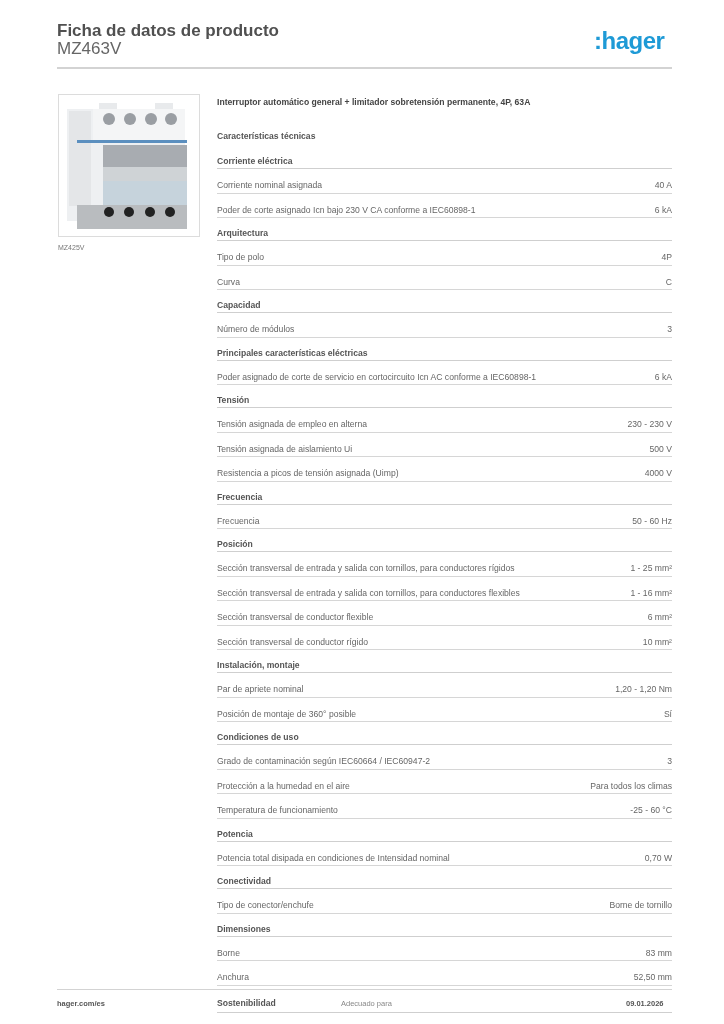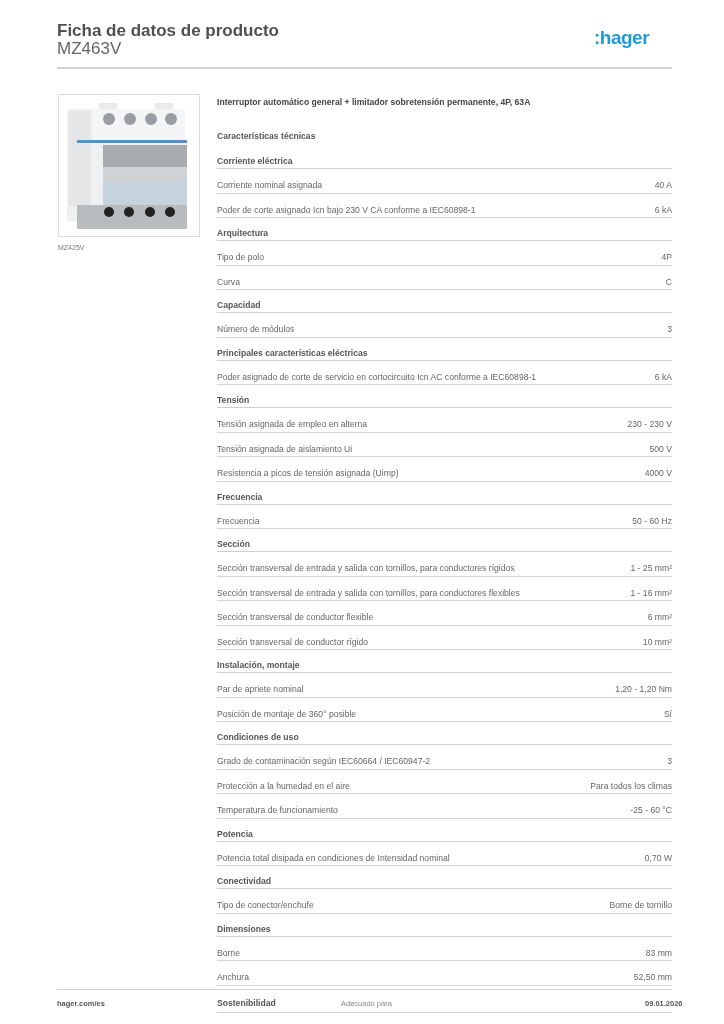--- a/index.html
+++ b/index.html
@@ -1,34 +1,34 @@
 <!DOCTYPE html>
 <html><head>
 <meta charset="utf-8">
 <style>
   html, body { margin:0; padding:0; background:#ffffff; }
   body { width:724px; height:1024px; position:relative; overflow:hidden;
          font-family:"Liberation Sans", sans-serif; color:#555; }
   .hdr-title { position:absolute; left:57px; top:21px; font-size:17px; font-weight:bold; color:#505050; }
   .hdr-sub { position:absolute; left:57px; top:39px; font-size:17px; color:#666; }
-  .logo { position:absolute; left:594px; top:27px; font-size:19px; font-weight:bold; color:#1e9ad6; letter-spacing:-0.5px; }
+  .logo { position:absolute; left:594px; top:27px; font-size:24px; font-weight:bold; color:#1e9ad6; letter-spacing:-0.5px; }
   .hdr-rule { position:absolute; left:57px; top:67px; width:615px; height:2px; background:#d3d3d3; }
   .img-box { position:absolute; left:58px; top:94px; width:140px; height:141px; border:1px solid #dcdcdc; background:#fff; }
   .img-caption { position:absolute; left:58px; top:244px; font-size:7px; color:#777; }
   .product-desc { position:absolute; left:217px; top:97px; font-size:8.6px; font-weight:bold; color:#444; }
   .tech-title { position:absolute; left:217px; top:131px; font-size:8.6px; font-weight:bold; color:#555; }
   .specs { position:absolute; left:217px; top:155px; width:455px; }
   .group { margin-bottom:9px; }
   .group-title { font-size:8.6px; font-weight:bold; color:#555; height:13px; line-height:13px; border-bottom:1px solid #cfcfcf; }
   .row { display:flex; justify-content:space-between; font-size:8.6px; color:#666; height:13.5px; line-height:13.5px; border-bottom:1px solid #d6d6d6;margin-top:10px; }
   .row .v { text-align:right; }
   .ftr-rule { position:absolute; left:57px; top:989px; width:615px; height:1px; background:#d3d3d3; }
   .ftr-left { position:absolute; left:57px; top:999px; font-size:7.5px; font-weight:bold; color:#555; }
   .ftr-mid { position:absolute; left:341px; top:999px; font-size:7.5px; color:#888; }
-  .ftr-right { position:absolute; left:626px; top:999px; font-size:7.5px; font-weight:bold; color:#555;margin-left:19px; }
+  .ftr-right { position:absolute; left:626px; top:999px; font-size:7.5px; font-weight:bold; color:#555; }
 </style>
 </head>
 <body>
 
 <div>
   <div class="hdr-title">Ficha de datos de producto</div>
   <div class="hdr-sub">MZ463V</div>
   <div class="logo">:hager</div>
   <div class="hdr-rule"></div>
 </div>
@@ -113,21 +113,21 @@
       </div>
   </div>
   <div class="group">
     <div class="group-title">Frecuencia</div>
     <div class="row">
         <span>Frecuencia</span>
         <span class="v">50 - 60 Hz</span>
       </div>
   </div>
   <div class="group">
-    <div class="group-title">Sección</div>
+    <div class="group-title">Posición</div>
     <div class="row">
         <span>Sección transversal de entrada y salida con tornillos, para conductores rígidos</span>
         <span class="v">1 - 25 mm²</span>
       </div>
     <div class="row">
         <span>Sección transversal de entrada y salida con tornillos, para conductores flexibles</span>
         <span class="v">1 - 16 mm²</span>
       </div>
     <div class="row">
         <span>Sección transversal de conductor flexible</span>

